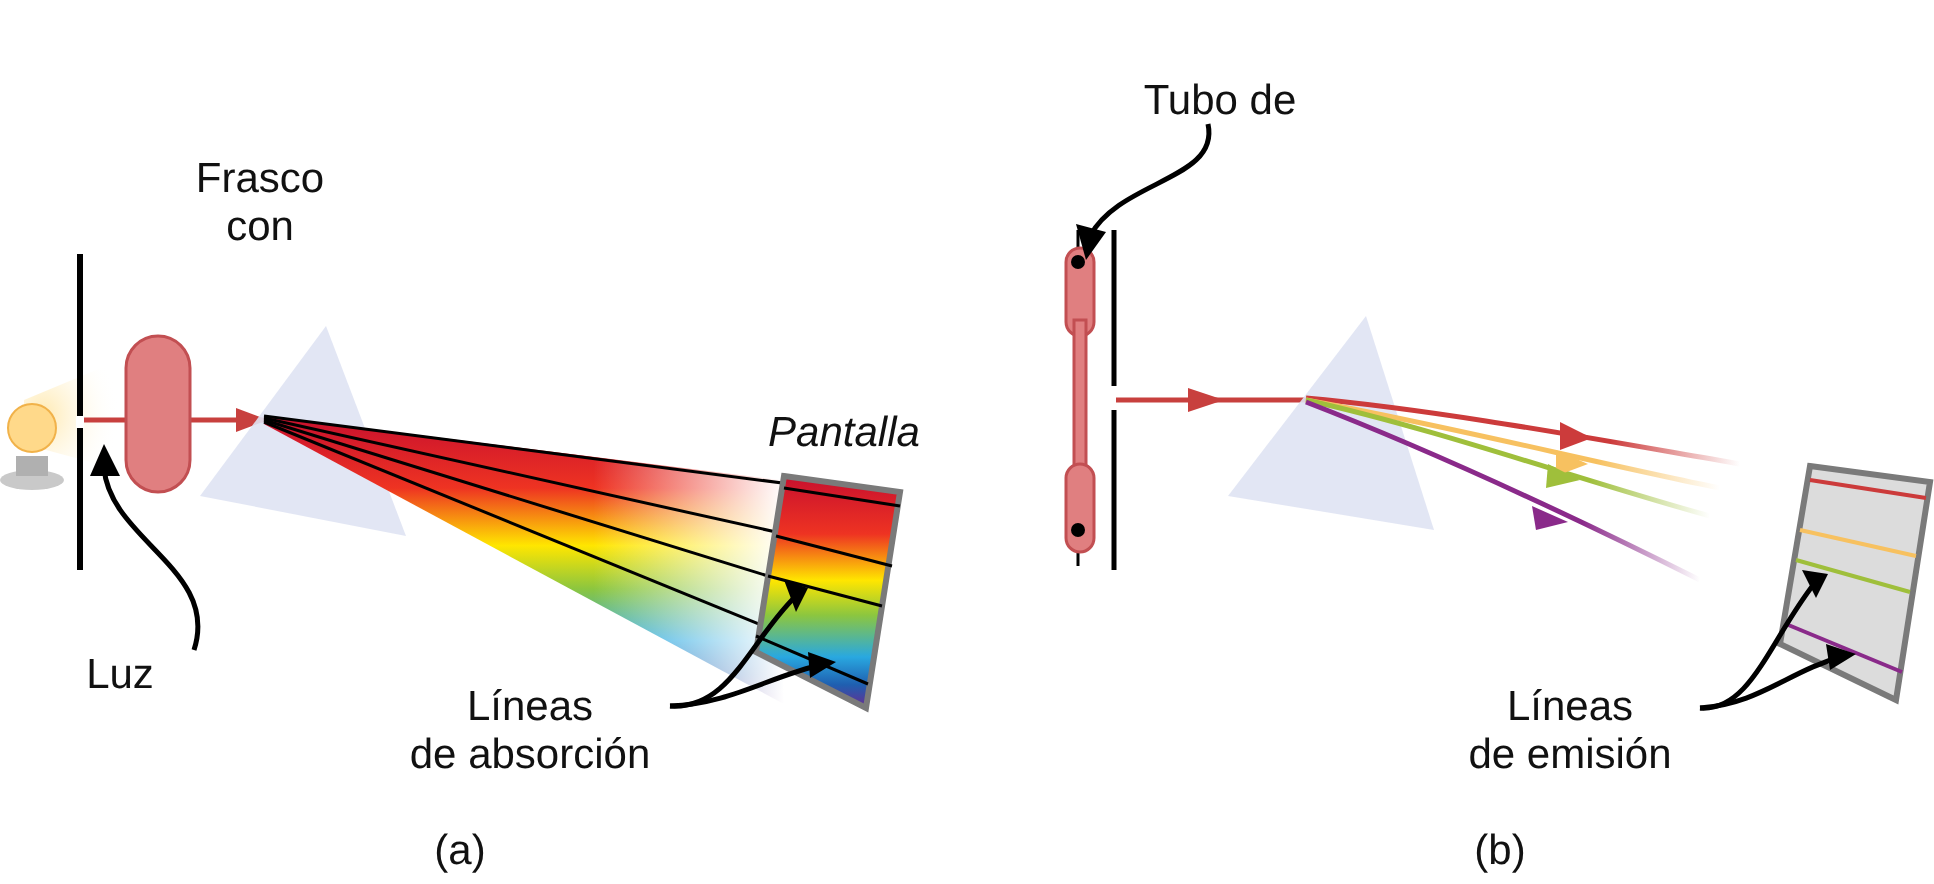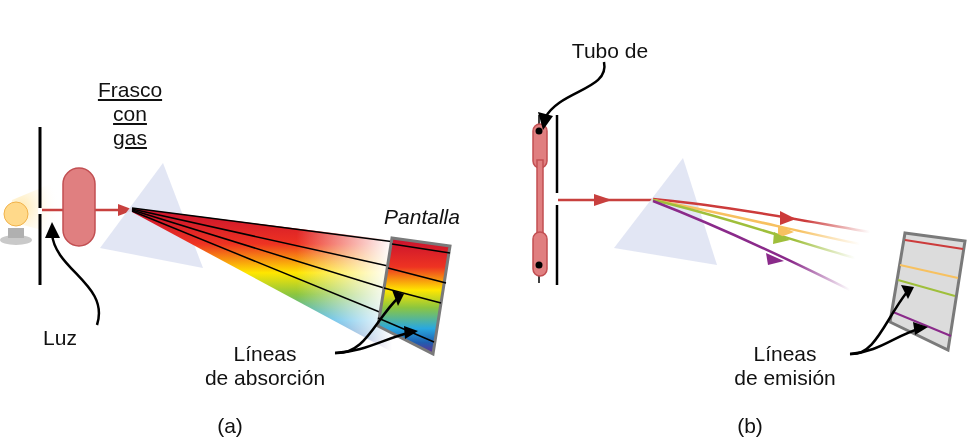--- a/index.html
+++ b/index.html
@@ -121,24 +121,23 @@
   </g>
 
   <path d="M604 62 C610 90, 560 90, 545 118" fill="none" stroke="#000" stroke-width="2.5"></path>
   <polygon points="538,112 543,130 553,116" fill="#000"></polygon>
   <path d="M850 354 C875 356, 885 320, 907 292" fill="none" stroke="#000" stroke-width="2.5"></path>
   <polygon points="901,285 914,287 908,299" fill="#000"></polygon>
   <path d="M850 354 C880 352, 895 335, 922 328" fill="none" stroke="#000" stroke-width="2.5"></path>
   <polygon points="913,322 928,327 915,335" fill="#000"></polygon>
 </svg>
 
-<div class="lbl" style="left:80px;top:78px;width:100px;text-decoration:underline;">
+<div class="lbl" style="left:80px;top:78px;width:100px;">
   <div>Frasco</div>
   <div>con</div>
-  <div>gas</div>
 </div>
 <div class="lbl" style="left:372px;top:205px;width:100px;font-style:italic;">Pantalla</div>
 <div class="lbl" style="left:20px;top:326px;width:80px;">
   <div>Luz</div>
 </div>
 <div class="lbl" style="left:190px;top:342px;width:150px;">
   <div>Líneas</div>
   <div>de absorción</div>
 </div>
 <div class="lbl" style="left:200px;top:414px;width:60px;">(a)</div>

